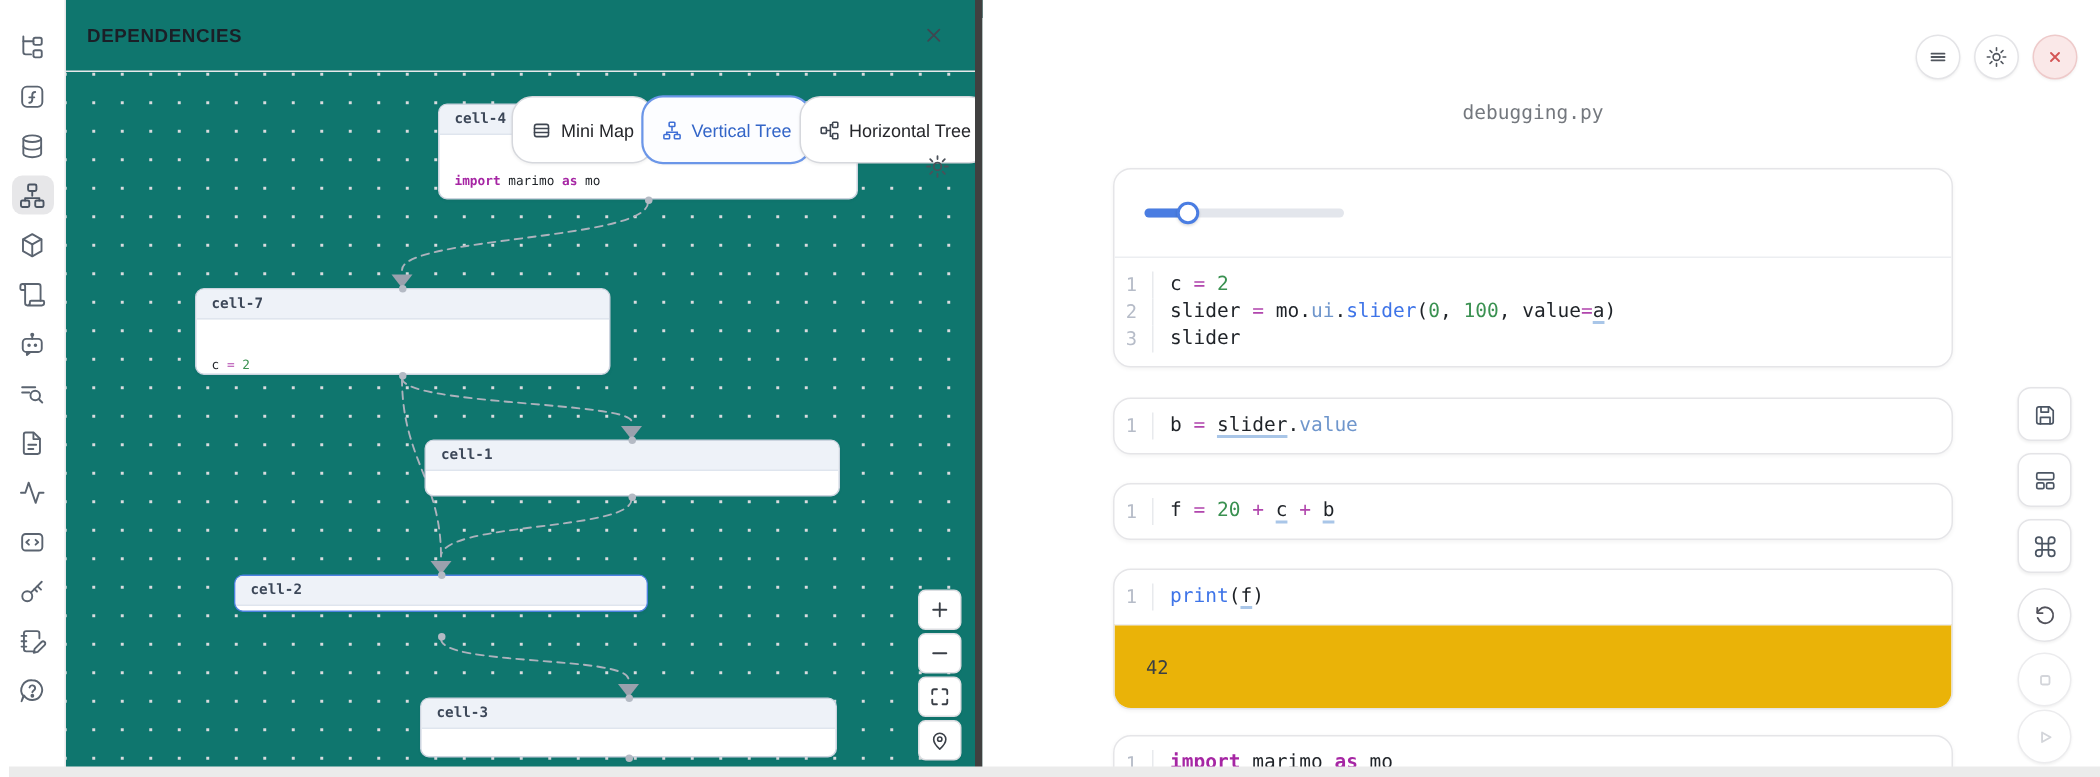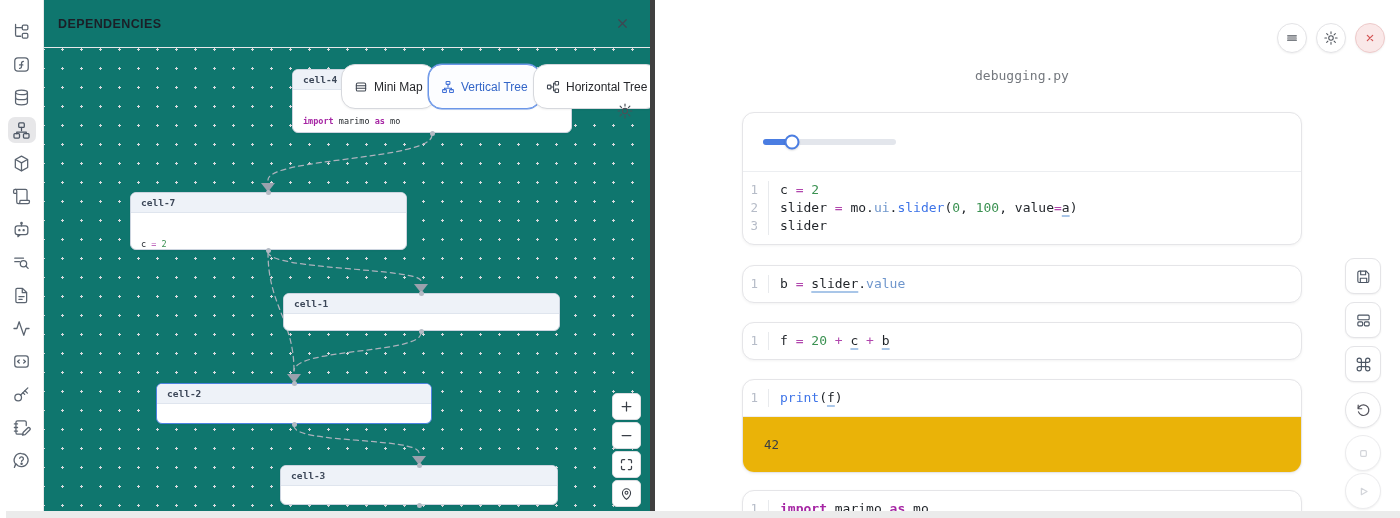--- a/index.html
+++ b/index.html
@@ -251,21 +251,21 @@
           
           
         </div>
       </div>
       <div class="gnode" style="left:239px; top:245px; width:277px; height:38px;">
         <div class="gnode-header">cell-1</div>
         <div class="gnode-body">
           
         </div>
       </div>
-      <div class="gnode selected" style="left:112px; top:335px; width:276px; height:41px;">
+      <div class="gnode selected" style="left:112px; top:335px; width:276px; height:25px;">
         <div class="gnode-header">cell-2</div>
         <div class="gnode-body">
           
         </div>
       </div>
       <div class="gnode" style="left:236px; top:417px; width:278px; height:40px;">
         <div class="gnode-header">cell-3</div>
         <div class="gnode-body">
           
         </div>

